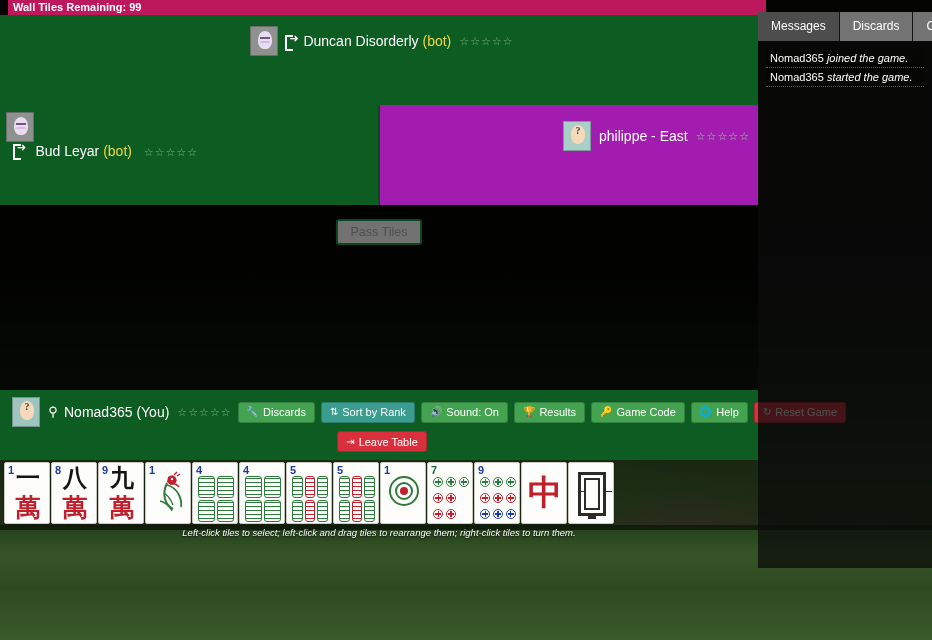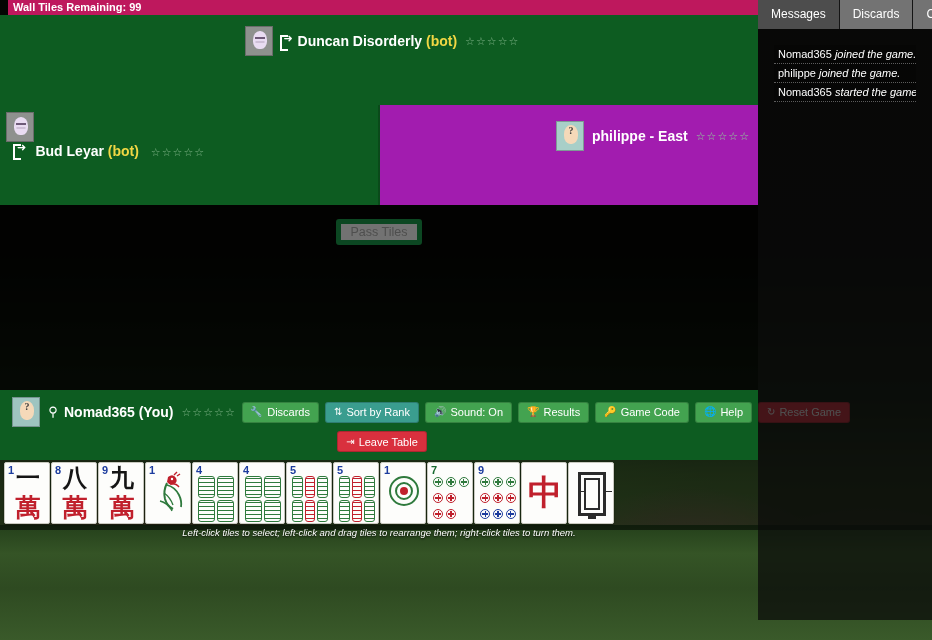--- a/index.html
+++ b/index.html
@@ -124,21 +124,21 @@
   .exit-icon::after {
     content: "➜"; position: absolute; left: 4px; top: -3px;
     font-size: 11px; color: #ffffff; line-height: 12px;
   }
   .pin-icon {
     display: inline-block; width: 12px; height: 14px;
     margin: 0 5px 0 7px; position: relative; flex: 0 0 auto;
     color: #ffffff; font-size: 13px; line-height: 14px; text-align: center;
   }
   .player-name {
-    color: #ffffff; font-size: 14px; font-weight: bold;
+    color: #ffffff; font-size: 14px; font-weight: normal;
     white-space: nowrap;
   }
   .player-name .bot-tag { color: #f0d744; }
   .stars {
     margin-left: 8px; color: #7aaf83; font-size: 11px; letter-spacing: 1px;
     white-space: nowrap;
   }
   .seat-right .stars { color: #8fc99a; }
 
   
@@ -150,21 +150,21 @@
   .instruction-text {
     color: #f5cf3e; font-size: 12.5px; font-weight: bold;
     line-height: 16px;
     padding: 22px 70px 0 70px;
   }
   .pass-btn {
     margin: 14px auto 0 auto;
     display: block;
     width: 86px; height: 26px;
     background: #cfcfcf; color: #8d8d8d;
-    border: 5px solid #15803d; border-radius: 3px;
+    border: 2px solid #15803d; border-radius: 3px;
     font-size: 12.5px; font-family: "Liberation Sans", sans-serif;
     opacity: .55;
     cursor: default;
   }
 
   
   .bottom-bar {
     position: absolute; left: 0; top: 390px; width: 758px; height: 70px;
     background: #0d5c21;
   }
@@ -282,32 +282,32 @@
 
   .rack-hint {
     position: absolute; left: 0; top: 527px; width: 758px;
     text-align: center;
     color: #ffffff; font-size: 9.5px; font-style: italic;
     text-shadow: 0 1px 2px rgba(0,0,0,.9);
   }
 
   
   .chat-panel {
-    position: absolute; left: 758px; top: 0; width: 174px; height: 620px;
+    position: absolute; left: 758px; top: 12px; width: 174px; height: 556px;
     background: rgba(10,10,10,0.72);
   }
   .chat-tabs { display: flex; height: 29px; }
   .chat-tab {
     flex: 0 0 auto; padding: 0 13px; height: 29px; line-height: 29px;
     color: #ffffff; font-size: 12px; background: #737373;
     border-right: 1px solid #141414;
     cursor: pointer; white-space: nowrap; overflow: hidden;
   }
   .chat-tab.active { background: #4d4d4d; }
-  .chat-list { padding: 16px; }
+  .chat-list { padding: 8px; }
   .chat-msg {
     color: #ffffff; font-size: 11px;
     padding: 3px 4px 3px 4px;
     border-bottom: 1px dotted rgba(255,255,255,.35);
     background: rgba(0,0,0,0.25);
     white-space: nowrap; overflow: hidden;
   }
   .chat-msg .who { font-style: normal; }
   .chat-msg .act { font-style: italic; }
 </style>
@@ -517,18 +517,17 @@
   <div class="rack-hint">Left-click tiles to select; left-click and drag tiles to rearrange them; right-click tiles to turn them.</div>
 
   <div class="chat-panel">
     <div class="chat-tabs" id="chat-tabs">
         <div class="chat-tab active">Messages</div>
         <div class="chat-tab">Discards</div>
         <div class="chat-tab">Car</div>
       </div>
     <div class="chat-list" id="chat-list">
         <div class="chat-msg"><span class="who">Nomad365</span><span class="act"> joined the game.</span></div>
-        <div class="chat-msg"><span class="who">philippe</span><span class="act"> joined the game.</span></div>
         <div class="chat-msg"><span class="who">Nomad365</span><span class="act"> started the game.</span></div>
       </div>
   </div>
 
 </div>
 
 </body></html>

